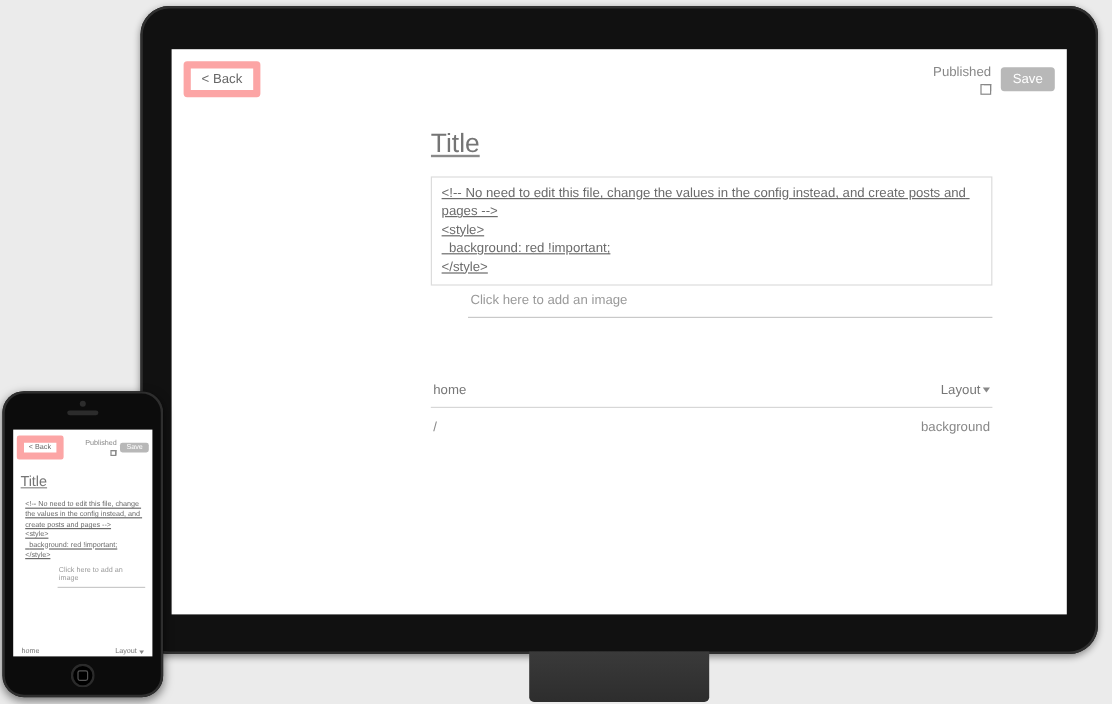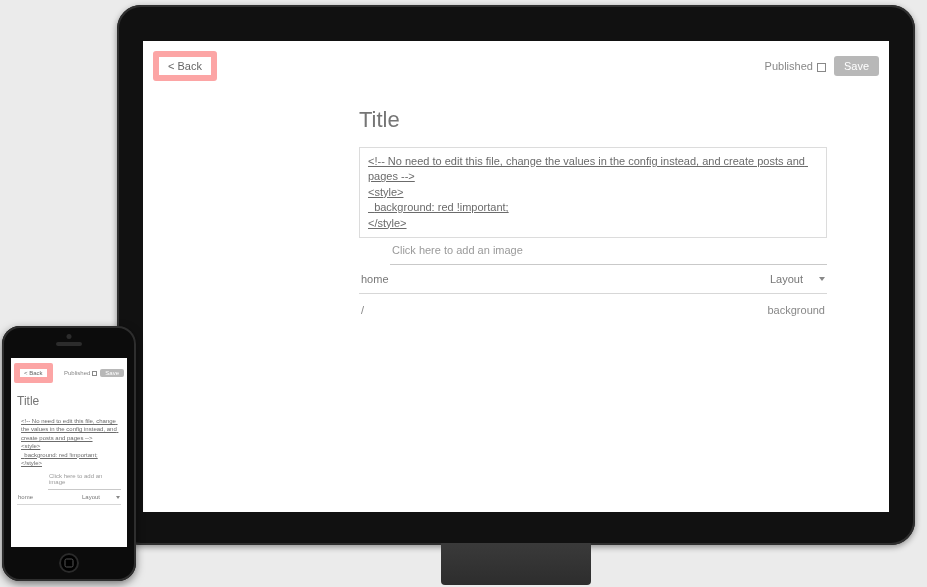--- a/index.html
+++ b/index.html
@@ -130,20 +130,21 @@
   .spacer { flex: 1; }
 
   .pub-link {
     color: #888;
     font-size: 11px;
     display: flex;
     align-items: flex-end;
     gap: 4px;
     margin-right: 8px;
     cursor: pointer;
+    flex-direction: column;
   }
   .phone-screen .pub-link { font-size: 6px; margin-right: 3px; gap:2px;}
 
   .ext-icon {
     width: 9px; height: 9px;
     border: 1px solid #888;
     position: relative;
     display:inline-block;
   }
   .ext-icon::after{
@@ -177,20 +178,21 @@
 
   .title-input {
     border: none;
     font-size: 22px;
     color: #8a8a8a;
     font-weight: 400;
     width: 100%;
     padding: 20px 0 14px 0;
     outline: none;
     background: transparent;
+    text-decoration: underline;
   }
   .phone-screen .title-input { font-size: 12px; padding: 8px 0 6px 0; }
 
   .body-box {
     border: 1px solid #dcdcdc;
     padding: 6px 8px;
     font-size: 11px;
     line-height: 1.4;
     color: #6b6b6b;
     min-height: 86px;
@@ -211,26 +213,27 @@
   }
   .phone-screen .add-image{ font-size:6px; padding:3px 1px 4px 1px;}
 
   .row {
     display: flex;
     align-items: flex-start;
     padding: 8px 2px;
     border-bottom: 1px solid #d7d7d7;
     font-size: 11px;
     color: #777;
+    margin-top: 46px;
   }
   .phone-screen .row{ font-size:6px; padding:4px 1px;}
   .row .spacer{ flex:1; }
 
   .layout-select{
-    display:flex; align-items:center; gap:16px; cursor:pointer;
+    display:flex; align-items:center; gap:2px; cursor:pointer;
   }
   .chev{
     width:0;height:0;
     border-left:3px solid transparent;
     border-right:3px solid transparent;
     border-top:4px solid #888;
     display:inline-block;
   }
   .phone-screen .chev{ border-left-width:2px;border-right-width:2px;border-top-width:3px;}
 

